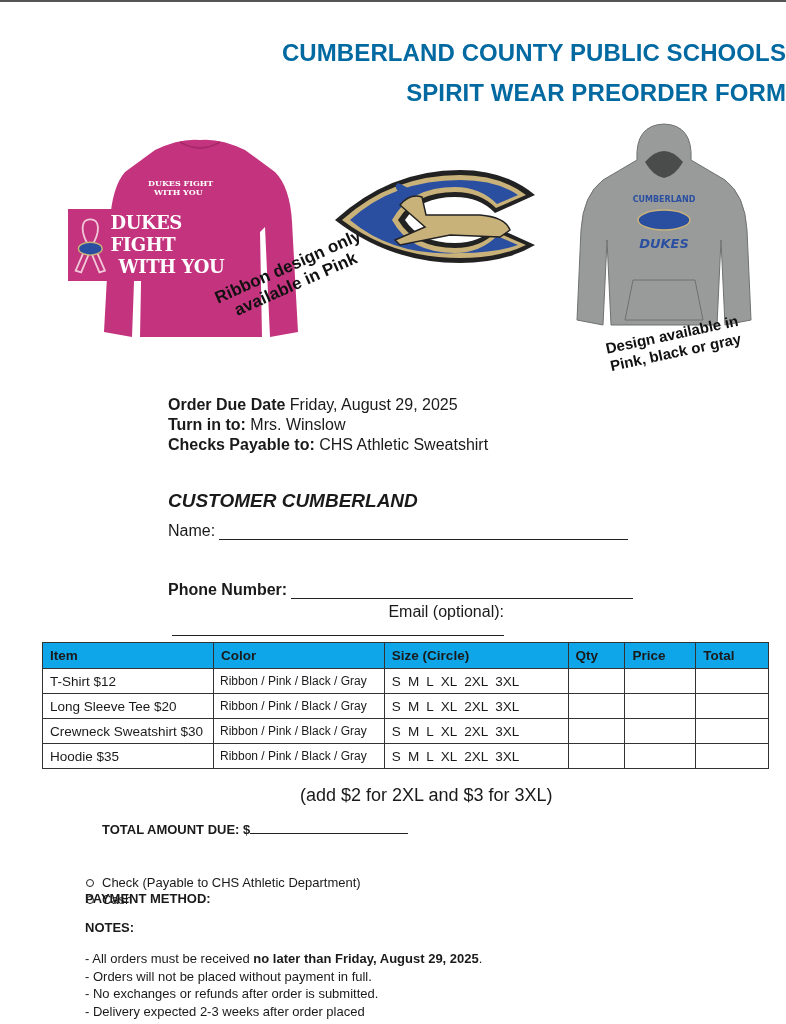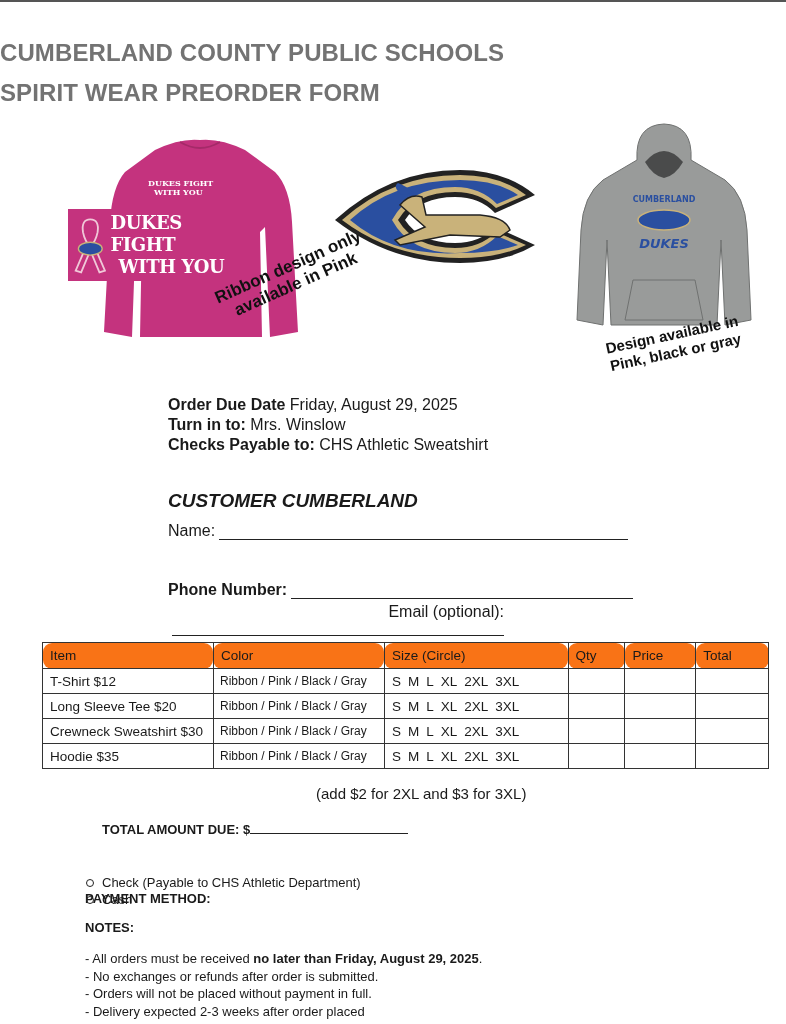--- a/index.html
+++ b/index.html
@@ -2,22 +2,22 @@
 <html><head>
 <meta charset="utf-8">
 <style>
   html, body { margin: 0; padding: 0; background: #ffffff; }
   body {
     width: 786px; height: 1024px; position: relative; overflow: hidden;
     font-family: "Liberation Sans", sans-serif; color: #1a1a1a;
   }
   .topline { position: absolute; left: 0; top: 0; width: 786px; height: 2px; background: #555; }
   .title {
-    position: absolute; left: 0; width: 786px; text-align: left;
-    font-weight: bold; font-size: 24px; letter-spacing: 0.1px; color: #737373;
+    position: absolute; left: 0; width: 786px; text-align: right;
+    font-weight: bold; font-size: 24px; letter-spacing: 0.1px; color: #0369a1;
   }
   .t1 { top: 39px; }
   .t2 { top: 79px; }
 
   
   .shirt { position: absolute; left: 100px; top: 132px; width: 200px; height: 210px; }
   .banner {
     position: absolute; left: 68px; top: 209px; width: 172px; height: 72px;
     background: #c4337e; display: flex; align-items: center;
   }
@@ -53,25 +53,25 @@
   .f-phone { top: 581px; font-weight: bold; }
   .f-email { top: 603px; flex-direction: column; }
 
   table.order {
     position: absolute; left: 42px; top: 642px; width: 727px; border-collapse: collapse;
     font-size: 13.5px;
   }
   table.order th, table.order td {
     border: 1.5px solid #333; padding: 0 7px; height: 24px; text-align: left; white-space: nowrap;
   }
-  table.order th { background: #f97316; font-weight: normal; height: 25px; border-radius: 9px; }
+  table.order th { background: #0ea5e9; font-weight: bold; height: 25px; }
   table.order td.color { font-size: 12px; padding: 0 6px; margin-top: 16px; }
   table.order td.size span { margin-right: 7px; }
 
-  .addnote { position: absolute; left: 300px; top: 785px; font-size: 15px; margin-left: 16px; }
+  .addnote { position: absolute; left: 300px; top: 785px; font-size: 18px; }
   .total-due { position: absolute; left: 102px; top: 822px; font-size: 13px; font-weight: bold; }
   .total-due .line { display: inline-block; width: 158px; border-bottom: 1px solid #222; height: 11px; vertical-align: baseline; }
   .pay-title { position: absolute; left: 85px; top: 849px; font-size: 13px; font-weight: bold; margin-top: 42px; }
   .pay-opts { position: absolute; left: 85px; top: 874px; font-size: 13px; line-height: 17px; }
   .pay-opts .opt { display: flex; align-items: center; }
   .pay-opts .bullet { width: 6px; height: 6px; border: 1px solid #222; border-radius: 50%; margin-right: 8px; margin-left: 1px; }
   .notes-title { position: absolute; left: 85px; top: 920px; font-size: 13px; font-weight: bold; }
   .notes { position: absolute; left: 85px; top: 950px; font-size: 13px; line-height: 17.5px; }
 </style>
 </head>
@@ -214,16 +214,16 @@
   </div>
   <div class="opt">
     <span class="bullet"></span>
     <span>Cash</span>
   </div>
 </div>
 
 <div class="notes-title">NOTES:</div>
 <div class="notes">
   <div><span>- All orders must be received </span><b>no later than Friday, August 29, 2025</b><span>.</span></div>
+  <div>- Orders will not be placed without payment in full.</div>
   <div>- No exchanges or refunds after order is submitted.</div>
-  <div>- Orders will not be placed without payment in full.</div>
   <div>- Delivery expected 2-3 weeks after order placed</div>
 </div>
 
 </body></html>

